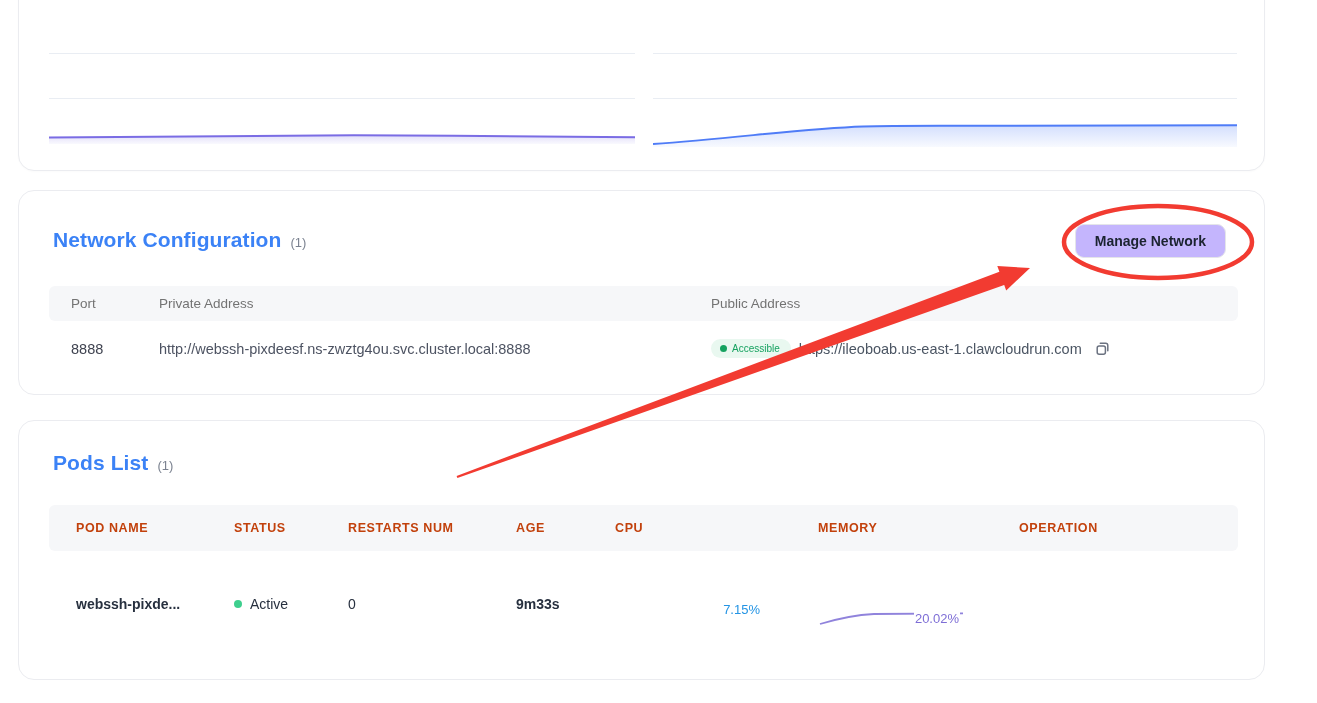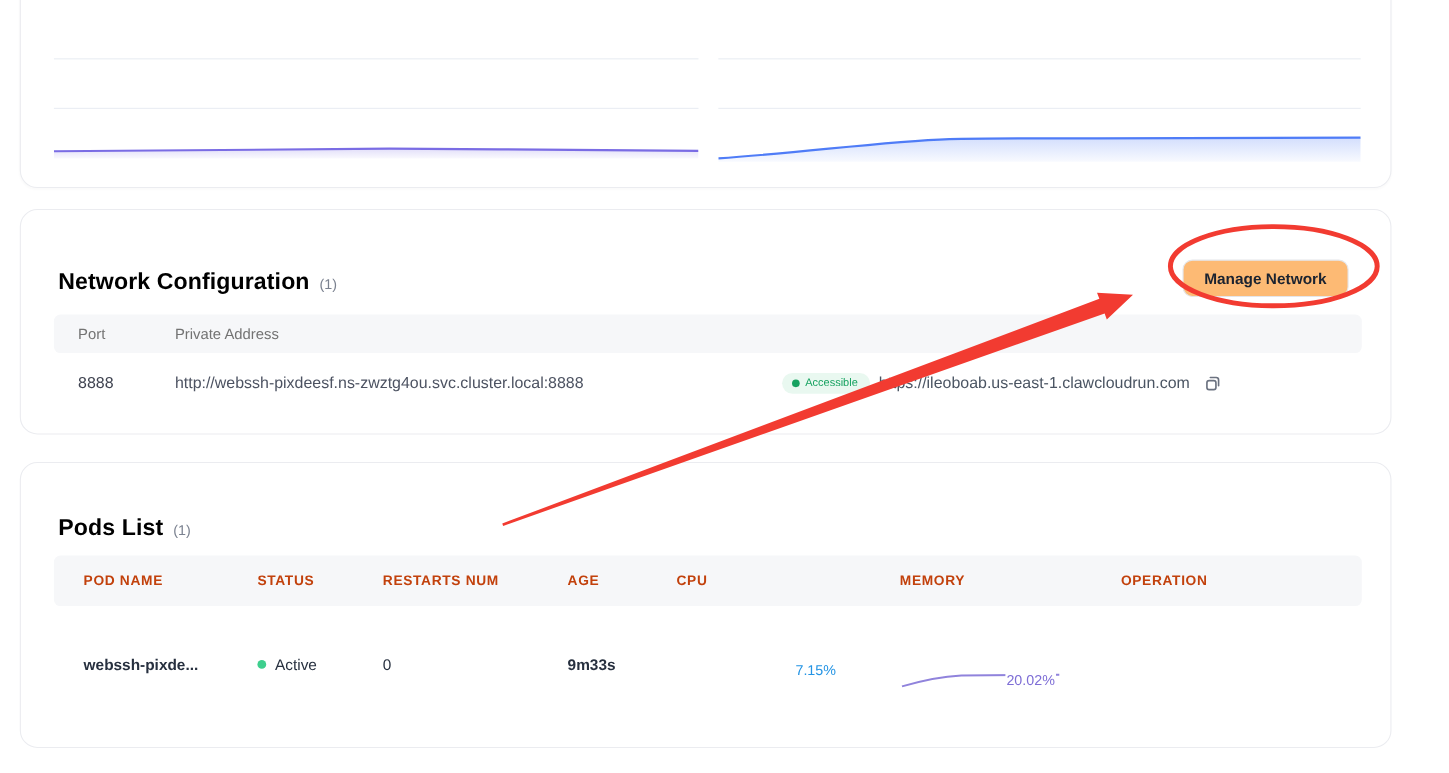--- a/index.html
+++ b/index.html
@@ -15,27 +15,27 @@
   
   .plot { position:absolute; top:0; height:221px; }
   .plot.left  { left:30px;  width:586px; }
   .plot.right { left:634px; width:584px; }
   .gridline { position:absolute; left:0; right:0; height:1px; background:#e9edf3; }
   .gl1 { top:102px; } .gl2 { top:147px; }
   .plot svg { position:absolute; left:0; top:0; width:100%; height:221px; }
 
   
   .section-title { position:absolute; left:34px; display:flex; align-items:baseline; gap:9px; }
-  .section-title .t { font-size:21px; font-weight:700; color:#000000; letter-spacing:0.1px;margin-top:17px; }
+  .section-title .t { font-size:21px; font-weight:700; color:#3b82f6; letter-spacing:0.1px; }
   .section-title .c { font-size:13px; color:#7b8290; font-weight:400; }
 
   
   .btn { display:inline-flex; align-items:center; justify-content:center;
-         background:#fdba74; border:1px solid #e4e5e9; border-radius:9px;
-         color:#1b2330; font-weight:700; cursor:pointer;margin-top:12px; }
+         background:#c4b5fd; border:1px solid #e4e5e9; border-radius:9px;
+         color:#1b2330; font-weight:700; cursor:pointer; }
   .btn.manage { position:absolute; top:33px; right:38px; height:34px; padding:0 19px; font-size:14px; }
 
   
   .net-grid { display:grid; grid-template-columns:88px 552px 1fr; padding-left:22px; align-items:center; }
   .net-head { position:absolute; left:30px; top:95px; width:1189px; height:35px;
               background:#f6f7f9; border-radius:6px; }
   .net-head .cell { font-size:13.5px; color:#737373; font-weight:500; }
   .net-row { position:absolute; left:30px; top:130px; width:1189px; height:55px; }
   .net-row .cell { font-size:14.5px; color:#4d5362; }
   .net-row .port { color:#3f4350; }
@@ -111,20 +111,21 @@
 <div class="card network">
   <div class="section-title" style="top:37px;">
     <span class="t">Network Configuration</span>
     <span class="c">(1)</span>
   </div>
   <button class="btn manage">Manage Network</button>
 
   <div class="net-head net-grid">
     <div class="cell">Port</div>
     <div class="cell">Private Address</div>
+    <div class="cell">Public Address</div>
   </div>
 
   <div class="net-row net-grid">
     <div class="cell port">8888</div>
     <div class="cell">http://webssh-pixdeesf.ns-zwztg4ou.svc.cluster.local:8888</div>
     <div class="cell pub-wrap">
       <span class="pill">
         <span class="dot"></span>
         <span>Accessible</span>
       </span>

